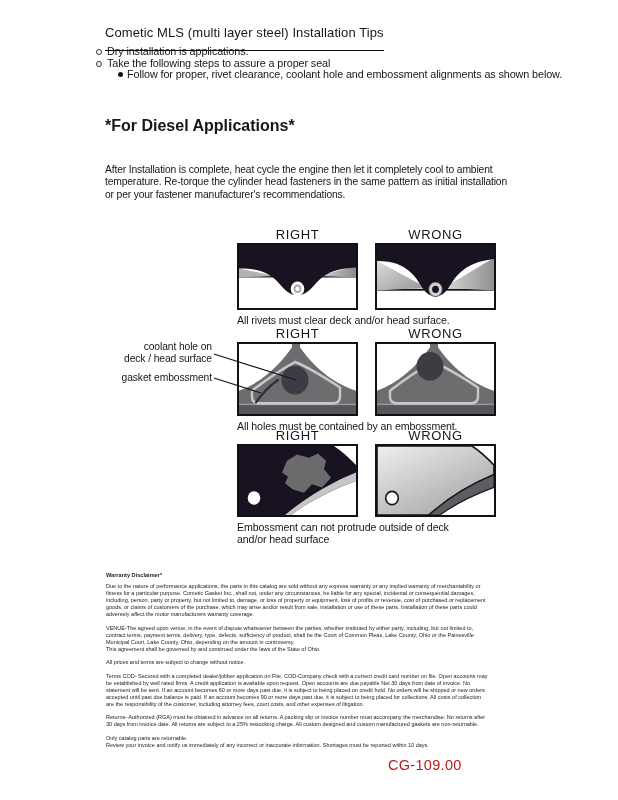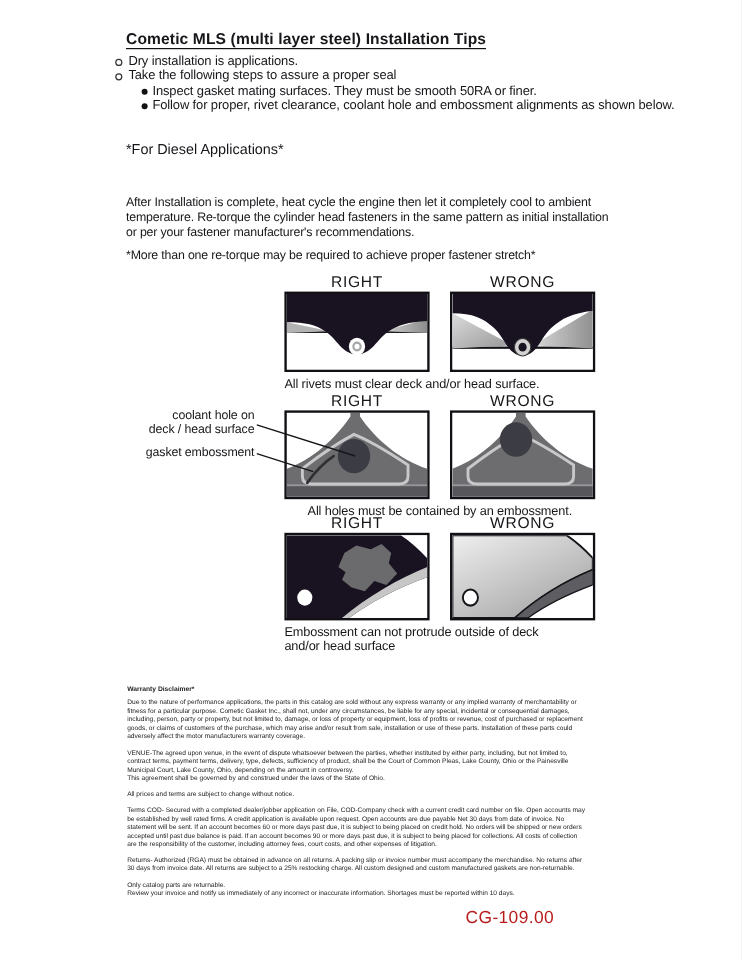--- a/index.html
+++ b/index.html
@@ -1,42 +1,42 @@
 <!DOCTYPE html>
 <html><head>
 <meta charset="utf-8">
 <style>
   html,body{margin:0;padding:0;background:#e8e8e8;}
   .page{position:relative;width:618px;height:800px;background:#ffffff;
         font-family:"Liberation Sans", sans-serif;color:#17171b;overflow:hidden;margin:0 auto;}
   .abs{position:absolute;}
 
-  .title{left:105px;top:25px;font-size:13px;font-weight:bold;letter-spacing:.1px;
-         border-bottom:1.6px solid #111;padding-bottom:0;}
+  .title{left:105px;top:25px;font-size:13px;font-weight:normal;letter-spacing:.1px;
+         border-bottom:1.6px solid #111;padding-bottom:10px;}
 
   .bullets{left:96px;top:46px;font-size:10.8px;line-height:11.6px;letter-spacing:-.1px;}
   .b1,.b2{display:flex;align-items:flex-start;}
   .b1 .mk{width:4px;height:4px;border:1px solid #333;border-radius:50%;margin:3px 5px 0 0;flex:none;}
   .b2{margin-left:22px;}
   .b2.first{margin-top:2px;}
   .b2 .mk{width:5px;height:5px;background:#111;border-radius:50%;margin:3px 4px 0 0;flex:none;}
 
-  .diesel-h{left:105px;top:117px;font-size:12px;font-weight:normal;}
+  .diesel-h{left:105px;top:117px;font-size:16px;font-weight:bold;}
   .para{left:105px;font-size:10.3px;line-height:12.4px;letter-spacing:-.15px;
         white-space:pre-line;width:445px;}
   .p1{top:134px;} .p2{top:164px;} .p3{top:208px;}
 
   .diag{left:237px;width:259px;}
   .d1{top:228px;} .d2{top:327px;} .d3{top:429px;}
   .dlabels{display:flex;gap:17px;font-size:13px;letter-spacing:.6px;line-height:13px;}
   .dlabels span{width:121px;text-align:center;display:inline-block;}
   .dboxes{display:flex;gap:17px;margin-top:2px;}
   svg.dbox{border:2px solid #101015;display:block;background:#fff;}
   .caption{margin-top:4px;font-size:10.6px;letter-spacing:-.1px;white-space:pre-line;}
-  .cap-center{text-align:center;}
+  .cap-center{text-align:left;}
 
   .ann{left:95px;width:117px;text-align:right;font-size:10.3px;line-height:12px;
        letter-spacing:-.1px;white-space:pre-line;}
   .ann1{top:341px;} .ann2{top:372px;}
   .annlines{left:110px;top:338px;}
 
   .legal{left:106px;top:572px;width:442px;font-size:5.5px;line-height:7px;color:#222;}
   .legal .lh{font-weight:bold;margin:0 0 4px 0;font-size:5.6px;}
   .legal p{margin:0 0 6.5px 0;white-space:pre-line;}
 
@@ -51,35 +51,30 @@
 
   <div class="abs bullets">
     <div class="b1">
       <span class="mk"></span>
       <span>Dry installation is applications.</span>
     </div>
     <div class="b1">
       <span class="mk"></span>
       <span>Take the following steps to assure a proper seal</span>
     </div>
-    <div class="b2 first">
-      <span class="mk"></span>
-      <span>Inspect gasket mating surfaces.  They must be smooth 50RA or finer.</span>
-    </div>
     <div class="b2">
       <span class="mk"></span>
       <span>Follow for proper, rivet clearance, coolant hole and embossment alignments as shown below.</span>
     </div>
   </div>
 
   <div class="abs diesel-h">*For Diesel Applications*</div>
   <div class="abs para p2">After Installation is complete, heat cycle the engine then let it completely cool to ambient
 temperature. Re-torque the cylinder head fasteners in the same pattern as initial installation
 or per your fastener manufacturer's recommendations.</div>
-  <div class="abs para p3">*More than one re-torque may be required to achieve proper fastener stretch*</div>
 
   <div class="abs diag d1">
     <div class="dlabels">
       <span>RIGHT</span>
       <span>WRONG</span>
     </div>
     <div class="dboxes">
       <svg class="dbox" width="121" height="63" viewBox="0 0 117 59" preserveAspectRatio="none">
         <defs>
           <linearGradient id="gw1" x1="0" y1="0" x2="1" y2="0">

